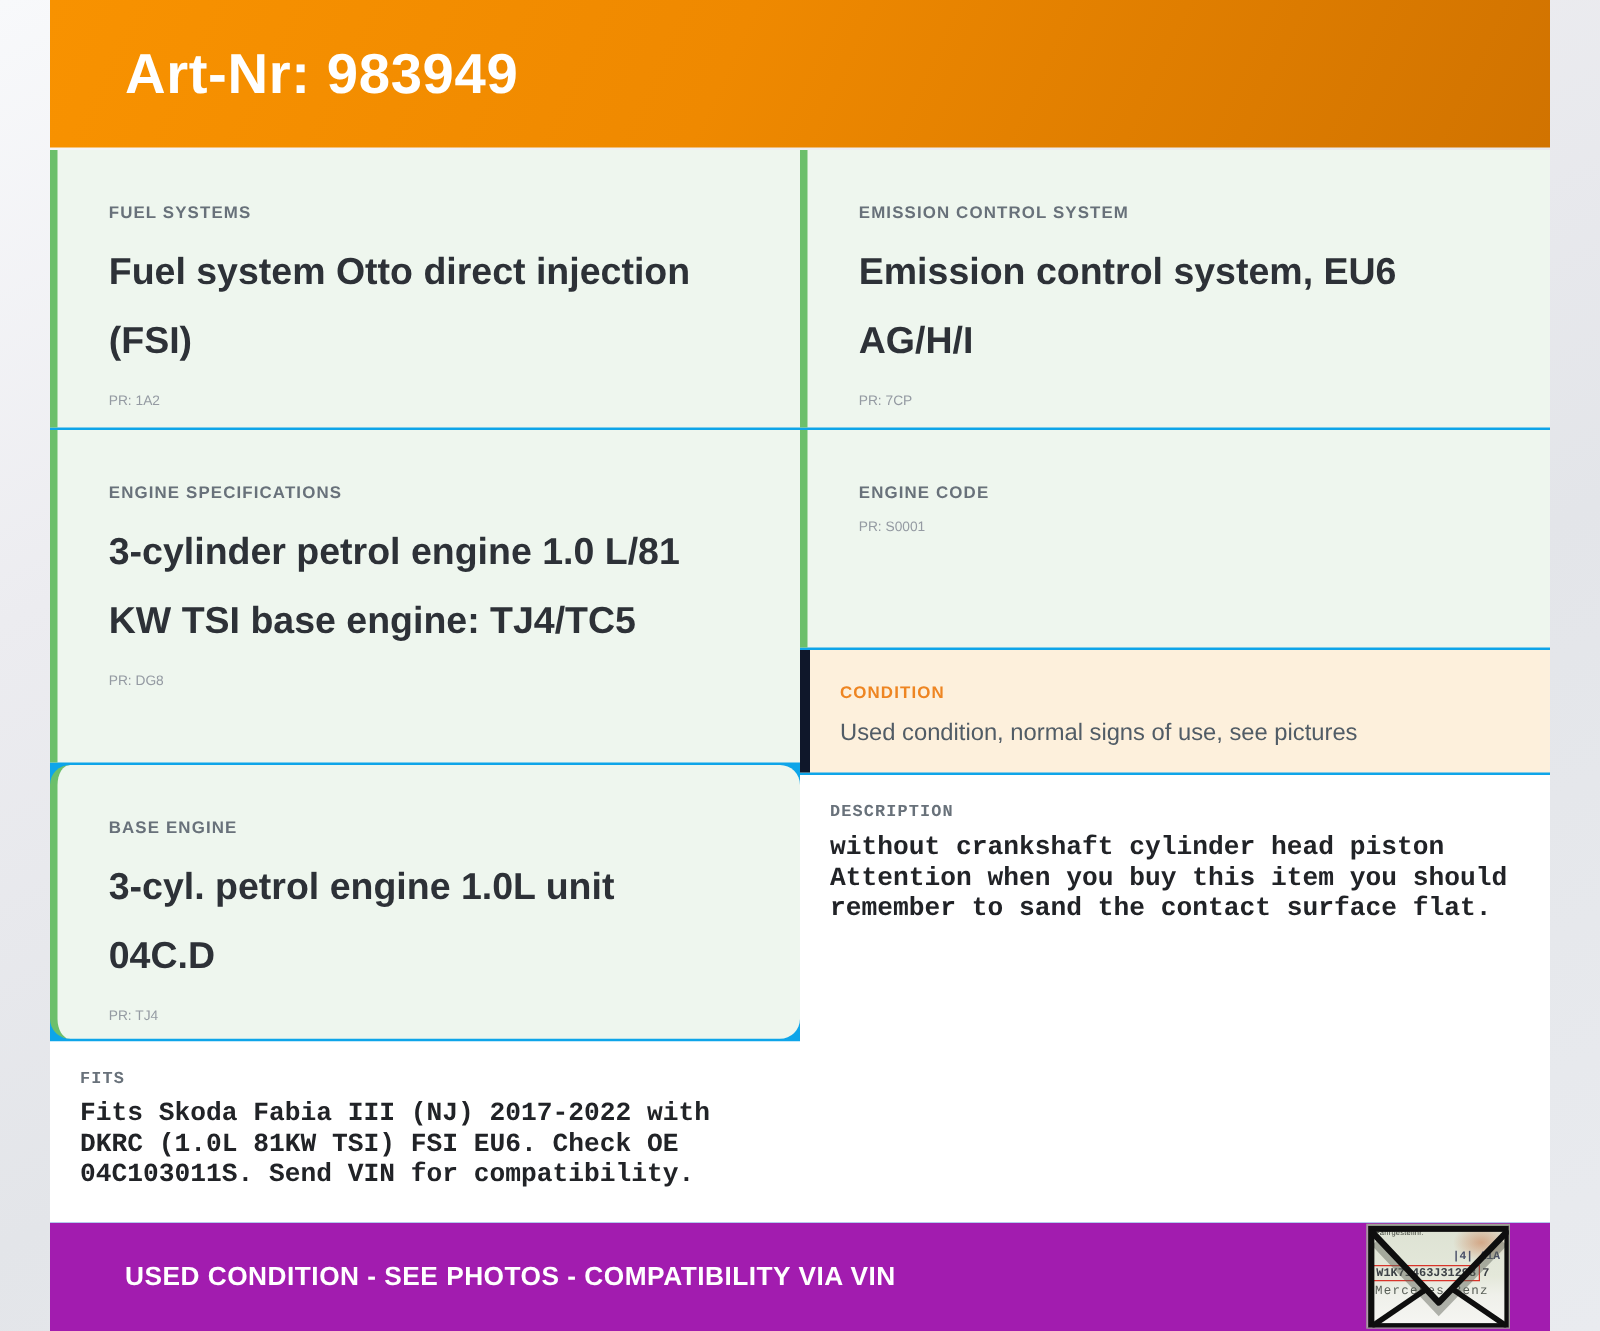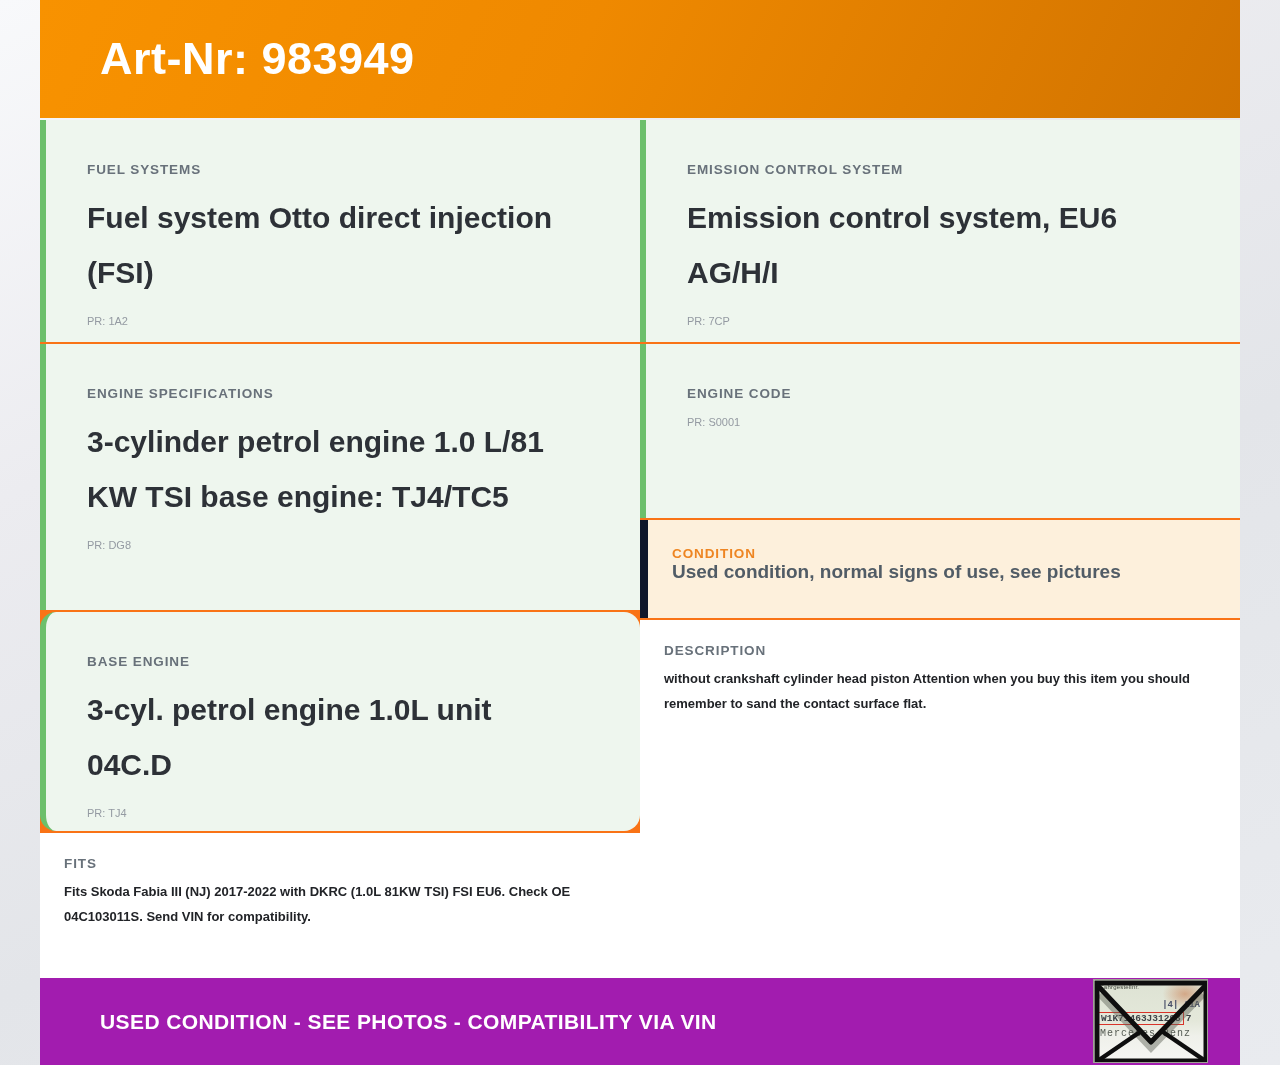--- a/index.html
+++ b/index.html
@@ -21,21 +21,21 @@
     background: linear-gradient(115deg, #f89200 0%, #ef8900 45%, #d17300 100%);
     display: flex; align-items: center;
     padding-left: 60px;
   }
   .header h1 {
     color: #ffffff; font-size: 45px; font-weight: 800; letter-spacing: 0.5px;
   }
 
   
   .content { display: flex; margin-top: 2px; height: 858px; }
-  .col { width: 628px; display: flex; flex-direction: column; gap: 2px; background: #f97316; }
+  .col { width: 628px; display: flex; flex-direction: column; gap: 2px; background: #0ea5e9; }
 
   .card {
     background: #eef6ee;
     border-left: 6px solid #6cbf6b;
     padding: 42px 40px 0 41px;
     flex: none;
   }
   .card.h222 { height: 222px; }
   .card.h266 { height: 266px; }
   .card.h219 { height: 219px; border-radius: 16px; }
@@ -57,31 +57,32 @@
 
   
   .card-condition {
     background: #fdf0dc;
     border-left: 8px solid #0f172a;
     padding: 26px 40px 0 24px;
     height: 98px; flex: none;
   }
   .card-condition .card-label { color: #ee8522; }
   .condition-text {
-    margin-top: 0; font-size: 19px; font-weight: 700; color: #515c66;
+    margin-top: 15px; font-size: 19px; font-weight: 400; color: #515c66;
   }
 
   
   .card-plain {
     background: #ffffff;
     padding: 23px 20px 0 24px;
     flex: 1;
+    font-family: Liberation Mono, monospace;
   }
   .plain-text {
-    margin-top: 9px; font-size: 13px; font-weight: 700; color: #212327;
+    margin-top: 9px; font-size: 21px; font-weight: 700; color: #212327;
     line-height: 24.5px; max-width: 552px;
   }
 
   
   .footer {
     margin-left: 40px; width: 1200px; height: 87px; margin-top: 0px;
     background: #a21caf;
     display: flex; align-items: center; padding-left: 60px;
   }
   .footer-text {

